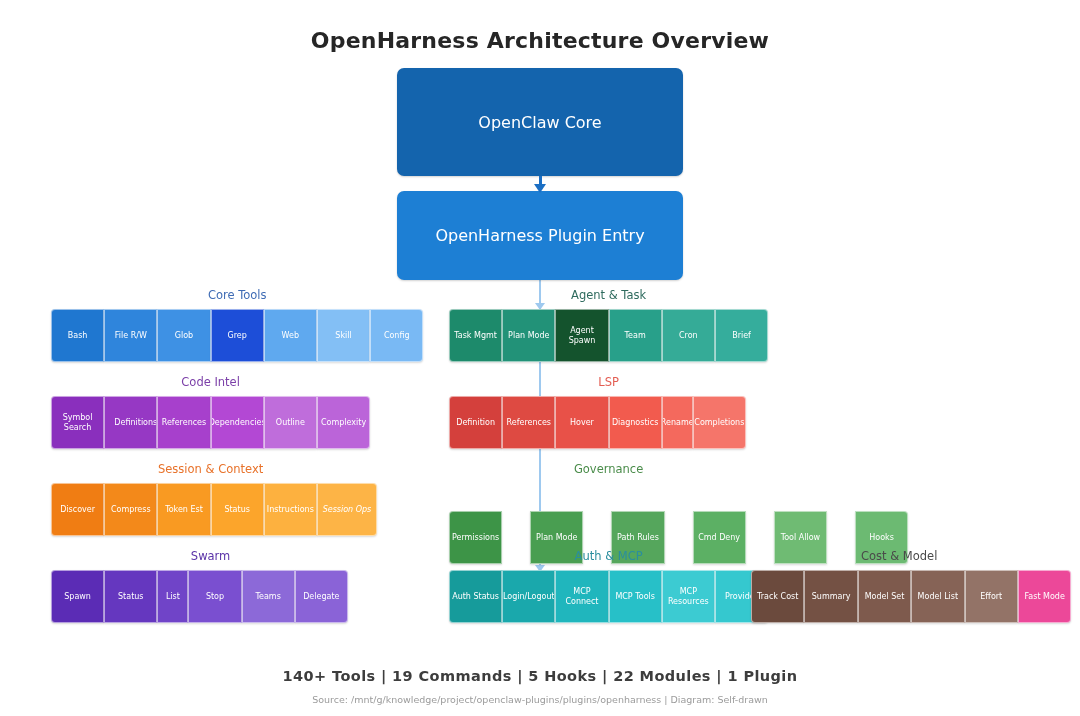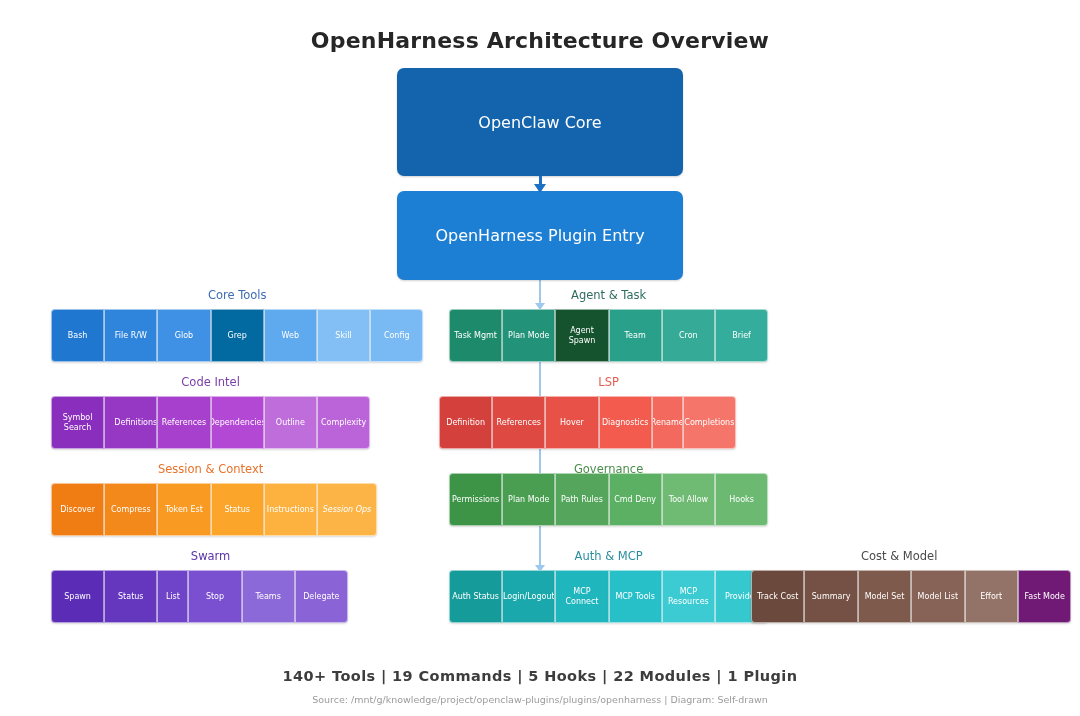--- a/index.html
+++ b/index.html
@@ -156,21 +156,21 @@
   <div class="topbox" id="plugin-box">
     <span>OpenHarness Plugin Entry</span>
   </div>
 
   <div id="groups-layer">
       <div class="grp-label" style="left: 51px; top: 288px; width: 372.4px; color: rgb(63, 108, 181);">Core Tools</div>
       <div class="row" style="left: 51px; top: 309px;">
         <div class="cell" style="width: 53.2px; background: rgb(31, 119, 208);">Bash</div>
         <div class="cell" style="width: 53.2px; background: rgb(47, 133, 220);">File R/W</div>
         <div class="cell" style="width: 53.2px; background: rgb(62, 145, 228);">Glob</div>
-        <div class="cell" style="width: 53.2px; background: #0369a1;">Grep</div>
+        <div class="cell" style="width: 53.2px; background: #1d4ed8;">Grep</div>
         <div class="cell" style="width: 53.2px; background: rgb(95, 169, 239);">Web</div>
         <div class="cell" style="width: 53.2px; background: rgb(131, 191, 245);">Skill</div>
         <div class="cell" style="width: 53.2px; background: rgb(121, 185, 244);">Config</div>
       </div>
       <div class="grp-label" style="left: 449px; top: 288px; width: 319.2px; color: rgb(47, 107, 94);">Agent &amp; Task</div>
       <div class="row" style="left: 449px; top: 309px;">
         <div class="cell" style="width: 53.2px; background: rgb(29, 138, 107);">Task Mgmt</div>
         <div class="cell" style="width: 53.2px; background: rgb(34, 146, 120);">Plan Mode</div>
         <div class="cell" style="width: 53.2px; background: #14532d;">Agent Spawn</div>
         <div class="cell" style="width: 53.2px; background: rgb(40, 160, 138);">Team</div>
@@ -180,39 +180,39 @@
       <div class="grp-label" style="left: 51px; top: 375px; width: 319.2px; color: rgb(123, 63, 168);">Code Intel</div>
       <div class="row" style="left: 51px; top: 396px;">
         <div class="cell" style="width: 53.2px; background: rgb(138, 47, 189);">Symbol Search</div>
         <div class="cell" style="width: 53.2px; background: rgb(150, 56, 196); padding-left: 12px;">Definitions</div>
         <div class="cell" style="width: 53.2px; background: rgb(167, 64, 204);">References</div>
         <div class="cell" style="width: 53.2px; background: rgb(179, 72, 212);">Dependencies</div>
         <div class="cell" style="width: 53.2px; background: rgb(191, 109, 219);">Outline</div>
         <div class="cell" style="width: 53.2px; background: rgb(187, 100, 217);">Complexity</div>
       </div>
       <div class="grp-label" style="left: 449px; top: 375px; width: 319.2px; color: rgb(227, 93, 82);">LSP</div>
-      <div class="row" style="left: 439px; top: 396px;">
+      <div class="row" style="left: 449px; top: 396px;">
         <div class="cell" style="width: 53.2px; background: rgb(212, 64, 60);">Definition</div>
         <div class="cell" style="width: 53.2px; background: rgb(222, 74, 66);">References</div>
         <div class="cell" style="width: 53.2px; background: rgb(232, 81, 72);">Hover</div>
         <div class="cell" style="width: 53.2px; background: rgb(242, 91, 78);">Diagnostics</div>
         <div class="cell" style="width: 31px; background: rgb(244, 105, 93);">Rename</div>
         <div class="cell" style="width: 53.2px; background: rgb(245, 117, 106);">Completions</div>
       </div>
       <div class="grp-label" style="left: 51px; top: 462px; width: 319.2px; color: rgb(232, 114, 42);">Session &amp; Context</div>
       <div class="row" style="left: 51px; top: 483px;">
         <div class="cell" style="width: 53.2px; background: rgb(240, 125, 19);">Discover</div>
         <div class="cell" style="width: 53.2px; background: rgb(243, 137, 26);">Compress</div>
         <div class="cell" style="width: 53.2px; background: rgb(249, 154, 34);">Token Est</div>
         <div class="cell" style="width: 53.2px; background: rgb(252, 165, 43);">Status</div>
         <div class="cell" style="width: 53.2px; background: rgb(253, 177, 63);">Instructions</div>
         <div class="cell" style="width: 60px; background: rgb(253, 180, 70); font-style: italic;">Session Ops</div>
       </div>
       <div class="grp-label" style="left: 449px; top: 462px; width: 319.2px; color: rgb(74, 140, 74);">Governance</div>
-      <div class="row" style="left: 449px; top: 473px;">
+      <div class="row" style="left: 449px; top: 511px; gap: 28px;">
         <div class="cell" style="width: 53.2px; background: rgb(61, 148, 71);">Permissions</div>
         <div class="cell" style="width: 53.2px; background: rgb(73, 158, 81);">Plan Mode</div>
         <div class="cell" style="width: 53.2px; background: rgb(85, 166, 92);">Path Rules</div>
         <div class="cell" style="width: 53.2px; background: rgb(92, 176, 100);">Cmd Deny</div>
         <div class="cell" style="width: 53.2px; background: rgb(111, 187, 115);">Tool Allow</div>
         <div class="cell" style="width: 53.2px; background: rgb(108, 186, 114);">Hooks</div>
       </div>
       <div class="grp-label" style="left: 51px; top: 549px; width: 319.2px; color: rgb(91, 51, 168);">Swarm</div>
       <div class="row" style="left: 51px; top: 570px;">
         <div class="cell" style="width: 53.2px; background: rgb(91, 44, 181);">Spawn</div>
@@ -231,20 +231,20 @@
         <div class="cell" style="width: 53.2px; background: rgb(60, 203, 210);">MCP Resources</div>
         <div class="cell" style="width: 53.2px; background: rgb(53, 200, 207);">Provider</div>
       </div>
       <div class="grp-label" style="left: 739px; top: 549px; width: 320.4px; color: rgb(74, 74, 74);">Cost &amp; Model</div>
       <div class="row" style="left: 739px; top: 570px; padding-left: 12px;">
         <div class="cell" style="width: 53.4px; background: rgb(107, 74, 61);">Track Cost</div>
         <div class="cell" style="width: 53.4px; background: rgb(116, 81, 68);">Summary</div>
         <div class="cell" style="width: 53.4px; background: rgb(126, 90, 77);">Model Set</div>
         <div class="cell" style="width: 53.4px; background: rgb(134, 99, 86);">Model List</div>
         <div class="cell" style="width: 53.4px; background: rgb(147, 115, 103);">Effort</div>
-        <div class="cell" style="width: 53.4px; background: #701a75;">Fast Mode</div>
+        <div class="cell" style="width: 53.4px; background: #ec4899;">Fast Mode</div>
       </div>
     </div>
 
   <div class="footer-stats">140+ Tools  |  19 Commands  |  5 Hooks  |  22 Modules  |  1 Plugin</div>
   <div class="footer-source">Source: /mnt/g/knowledge/project/openclaw-plugins/plugins/openharness  |  Diagram: Self-drawn</div>
 
 </div>
 
 </body></html>

